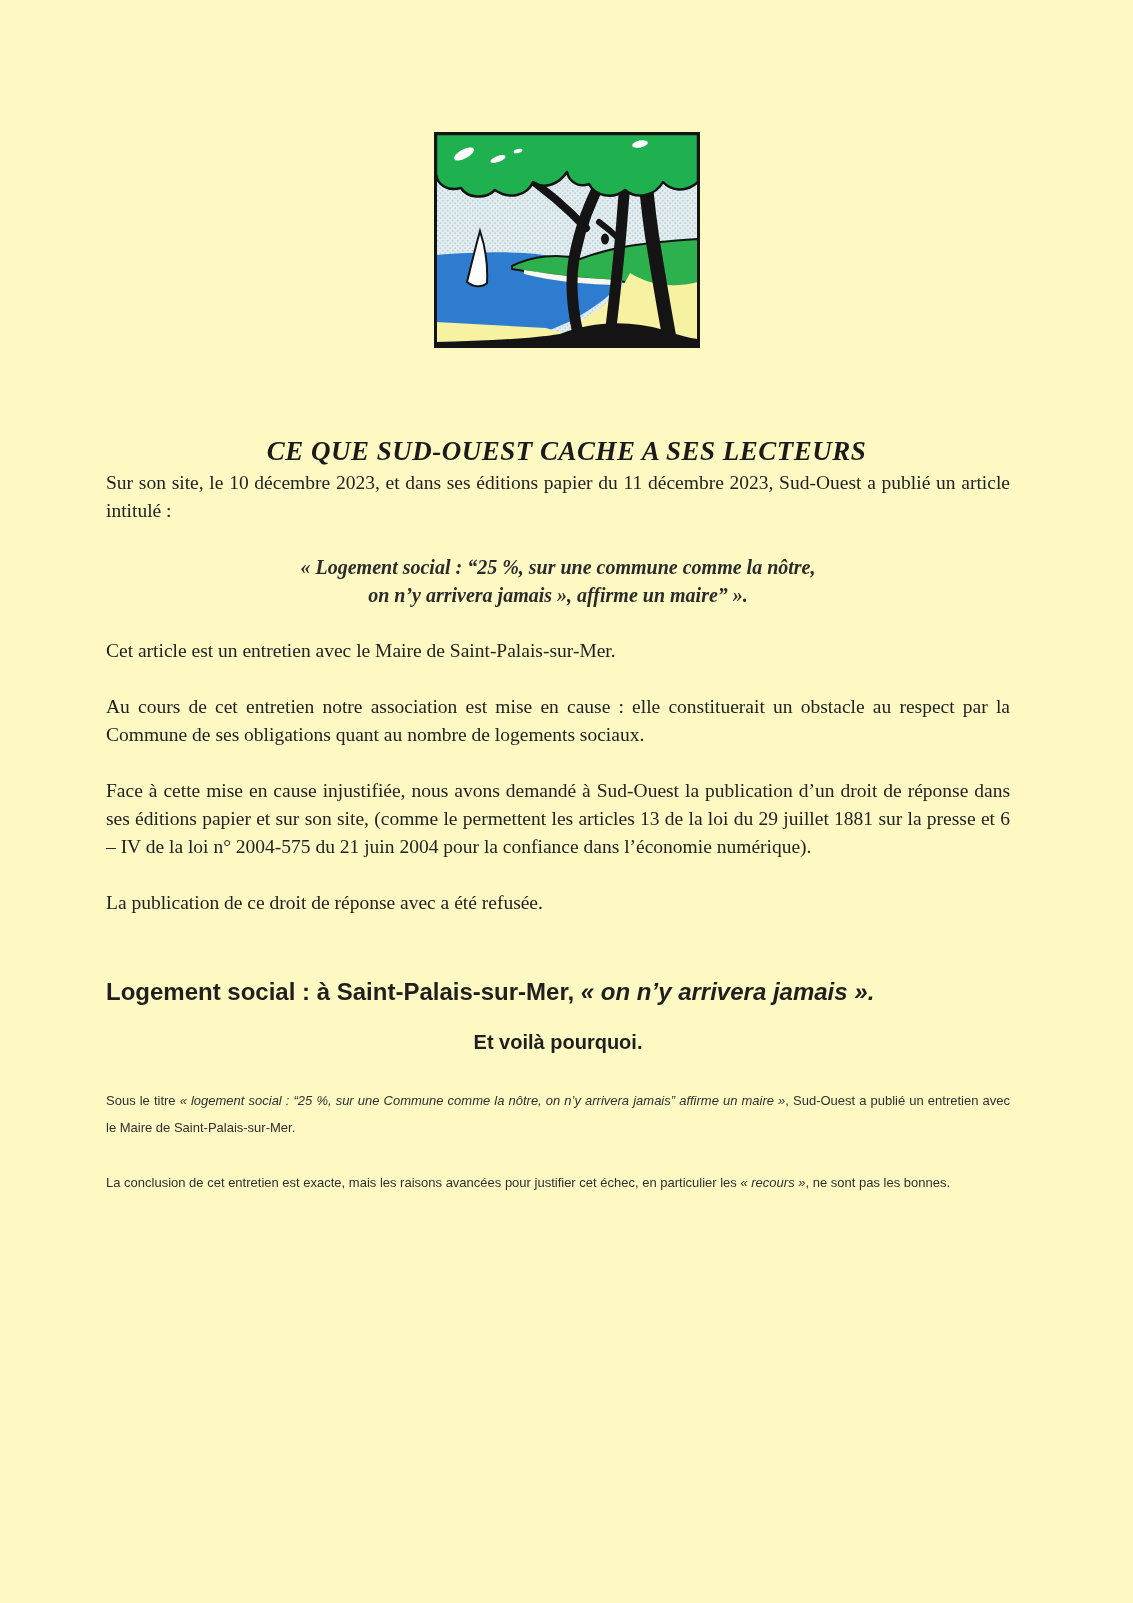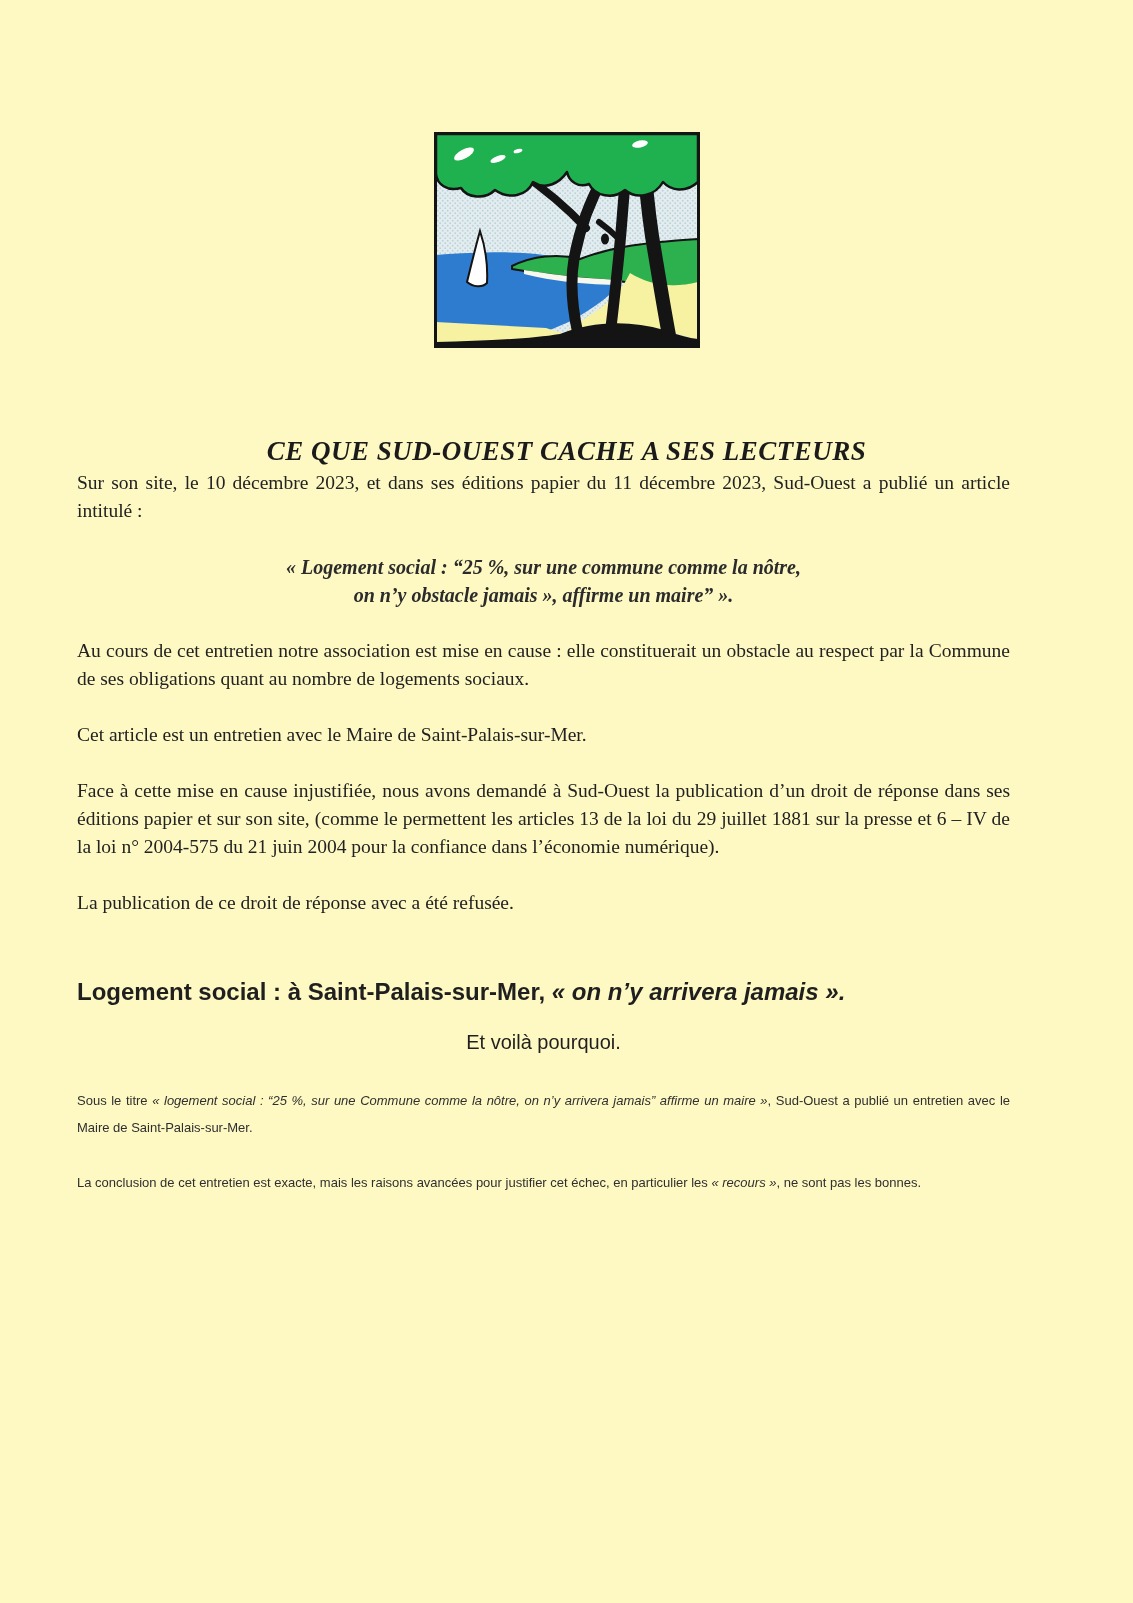--- a/index.html
+++ b/index.html
@@ -21,21 +21,21 @@
     text-align: center;
     font-family: "Liberation Serif", "DejaVu Serif", serif;
     font-style: italic;
     font-weight: bold;
     font-size: 27px;
     line-height: 1.3;
     letter-spacing: 0.5px;
     color: #1b1b1b;
   }
   .content {
-    padding: 0 123px 60px 77px;
+    padding: 0 123px 60px 106px;
   }
   .serif {
     font-family: "Liberation Serif", "DejaVu Serif", serif;
     font-size: 19.5px;
     line-height: 28px;
     color: #222222;
   }
   .sans {
     font-family: "Liberation Sans", "DejaVu Sans", sans-serif;
     font-size: 13px;
@@ -62,21 +62,21 @@
     font-weight: bold;
     font-size: 24px;
     line-height: 26px;
     color: #1f1f1f;
   }
   .subheading {
     margin-top: 24px;
     margin-bottom: 32px;
     text-align: center;
     font-family: "Liberation Sans", "DejaVu Sans", sans-serif;
-    font-weight: normal;
+    font-weight: bold;
     font-size: 20px;
     line-height: 26px;
     color: #1f1f1f;
   }
   .it { font-style: italic; }
 </style>
 </head>
 <body>
 
 <div class="page">
@@ -130,26 +130,26 @@
   </div>
 
   <h1 class="doc-title">CE QUE SUD-OUEST CACHE A SES LECTEURS</h1>
 
   <div class="content">
 
     <p class="serif just first-para">Sur son site, le 10 décembre 2023, et dans ses éditions papier du 11 décembre 2023, Sud-Ouest a publié un article intitulé :</p>
 
     <div class="quote">
       <div>« Logement social : “25 %, sur une commune comme la nôtre,</div>
-      <div>on n’y obstacle jamais », affirme un maire” ».</div>
+      <div>on n’y arrivera jamais », affirme un maire” ».</div>
     </div>
 
+    <p class="serif">Cet article est un entretien avec le Maire de Saint-Palais-sur-Mer.</p>
+
     <p class="serif just">Au cours de cet entretien notre association est mise en cause : elle constituerait un obstacle au respect par la Commune de ses obligations quant au nombre de logements sociaux.</p>
-
-    <p class="serif">Cet article est un entretien avec le Maire de Saint-Palais-sur-Mer.</p>
 
     <p class="serif just">Face à cette mise en cause injustifiée, nous avons demandé à Sud-Ouest la publication d’un droit de réponse dans ses éditions papier et sur son site, (comme le permettent les articles 13 de la loi du 29 juillet 1881 sur la presse et 6 – IV de la loi n° 2004-575 du 21 juin 2004 pour la confiance dans l’économie numérique).</p>
 
     <p class="serif">La publication de ce droit de réponse avec a été refusée.</p>
 
 
     <h2 class="heading"><span>Logement social : à Saint-Palais-sur-Mer, </span><span class="it">« on n’y arrivera jamais ».</span></h2>
 
     <h3 class="subheading">Et voilà pourquoi.</h3>
 

